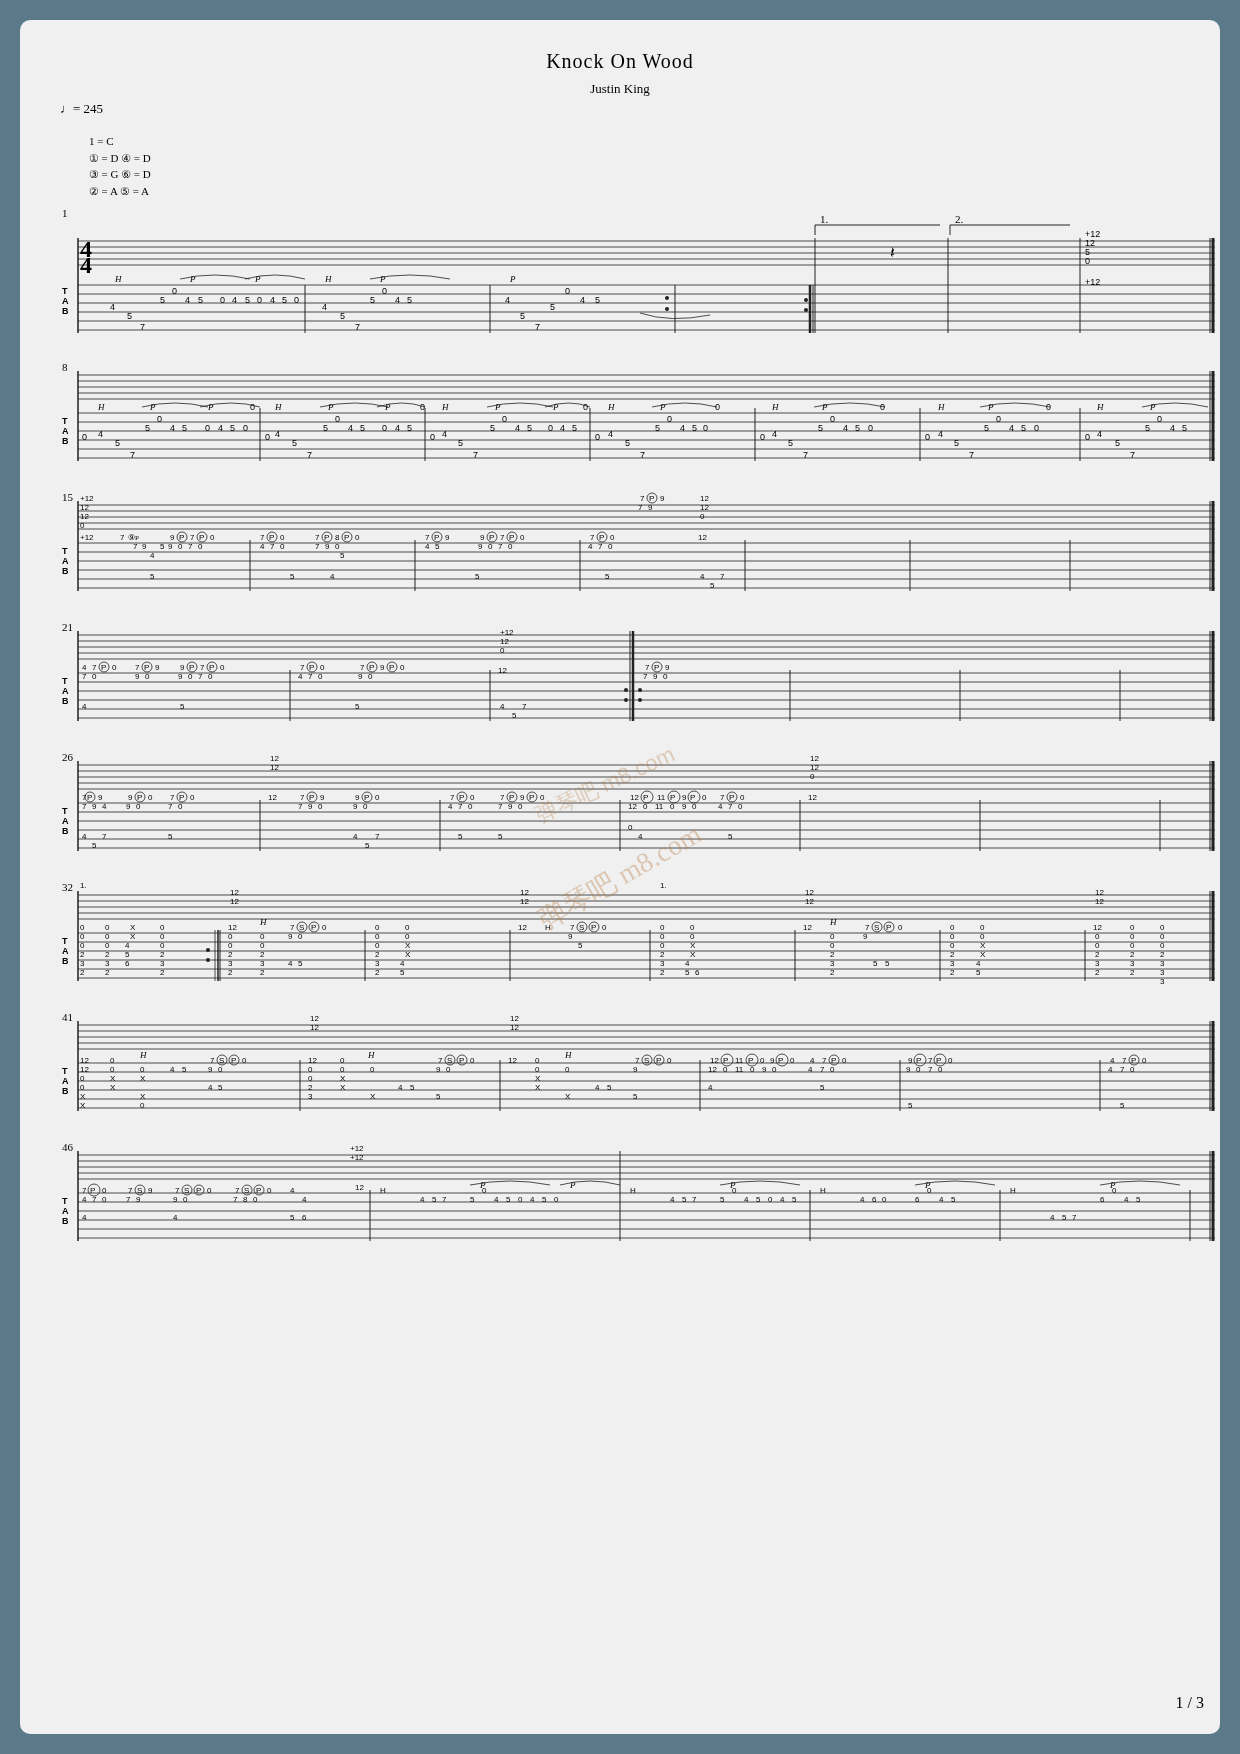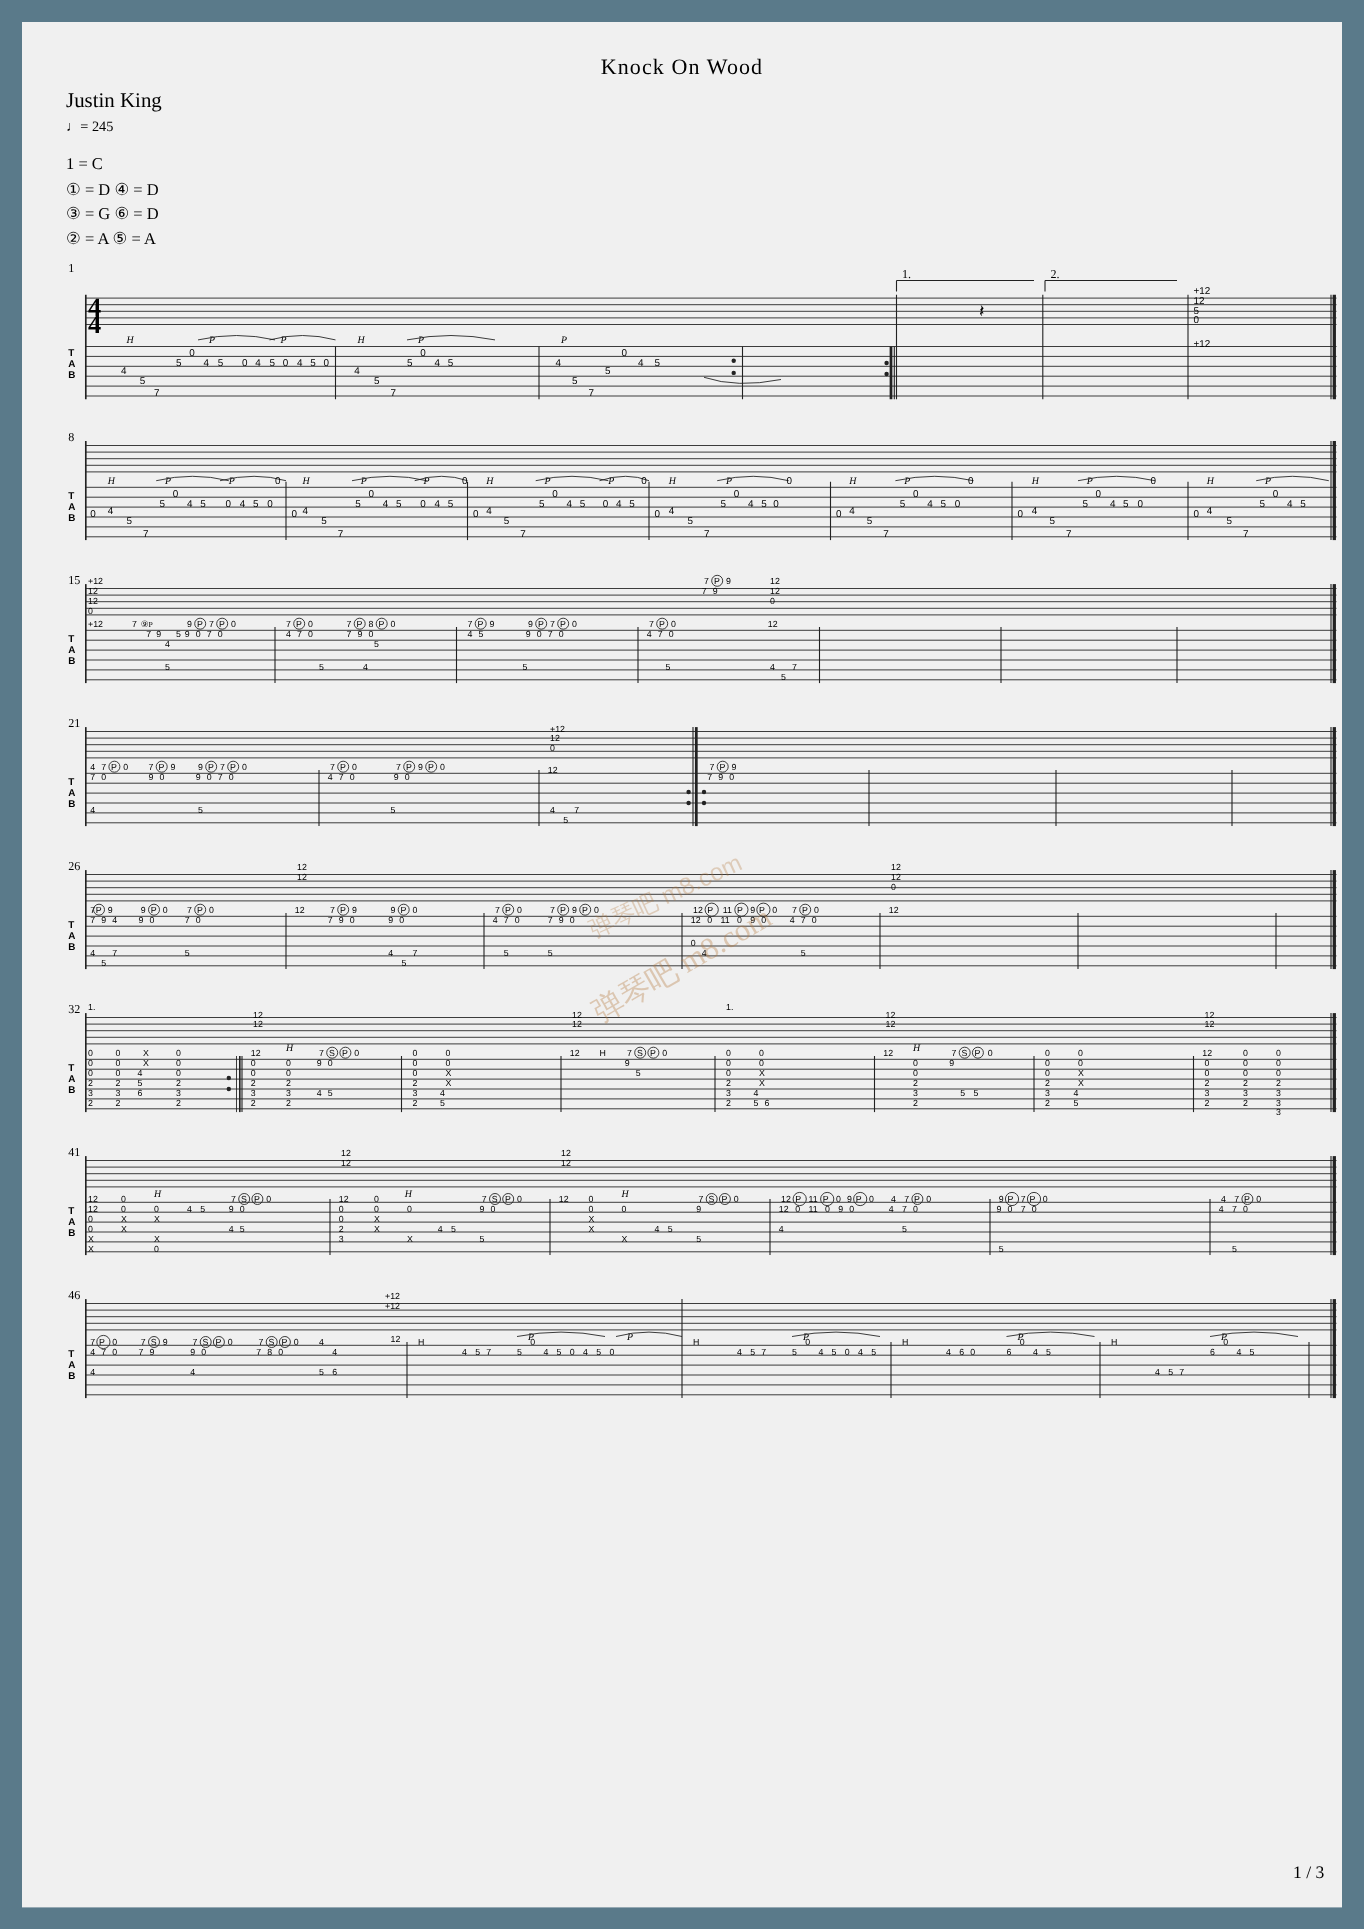--- a/index.html
+++ b/index.html
@@ -11,50 +11,51 @@
       position: relative;
       overflow: hidden;
     }
     #sheet-paper {
       position: absolute;
       top: 20px;
       left: 20px;
       right: 20px;
       bottom: 20px;
       background: #f0f0f0;
-      border-radius: 0;
+      border-radius: 10px;
       text-decoration: underline;
     }
     #sheet-content {
       position: absolute;
       top: 0; left: 0; right: 0; bottom: 0;
       padding: 30px 40px 30px 40px;
     }
     .title-area {
       text-align: center;
       margin-bottom: 8px;
     }
     .song-title {
       font-size: 20px;
       font-weight: normal;
       letter-spacing: 1px;
     }
     .composer {
-      text-align: left;
-      font-size: 19px;
+      text-align: center;
+      font-size: 13px;
       margin-bottom: 4px;
     }
     .tempo-line {
       font-size: 13px;
       margin-bottom: 16px;
     }
     .tuning-info {
-      font-size: 15px;
+      font-size: 11px;
       line-height: 1.5;
       margin-bottom: 4px;
+      margin-left: 29px;
     }
     .watermark {
       position: absolute;
       top: 50%;
       left: 50%;
       transform: translate(-50%, -50%) rotate(-30deg);
       font-size: 28px;
       color: rgba(180, 120, 60, 0.35);
       white-space: nowrap;
       pointer-events: none;

